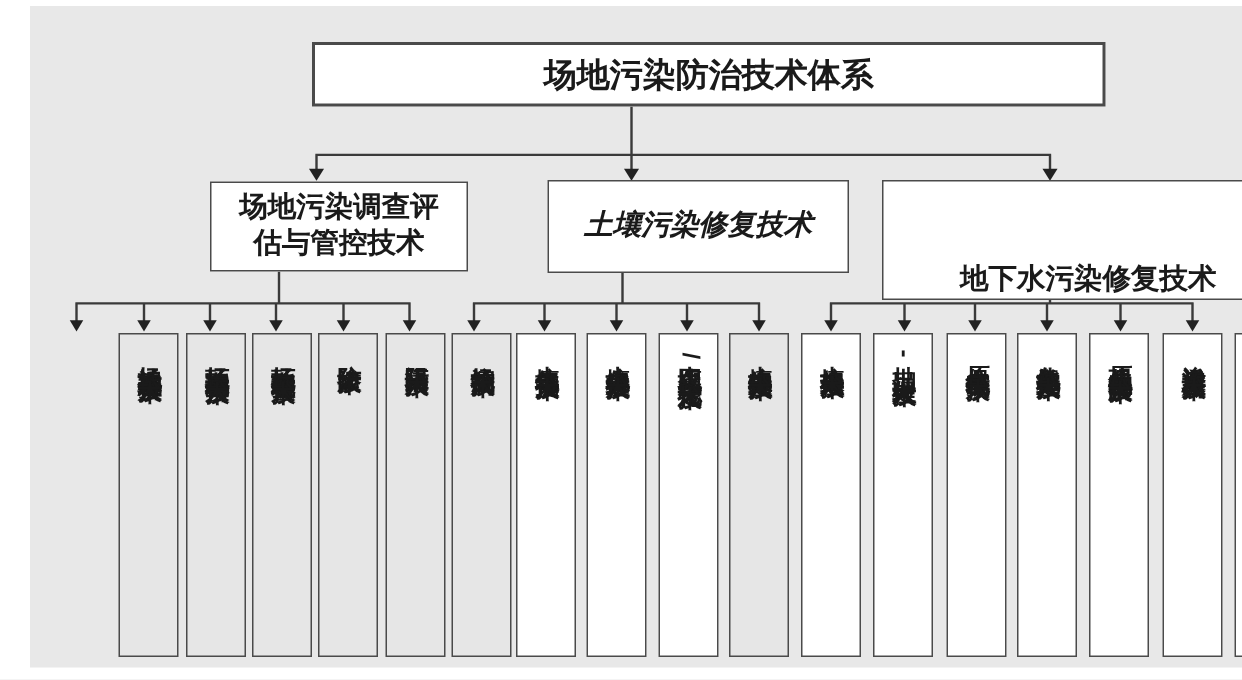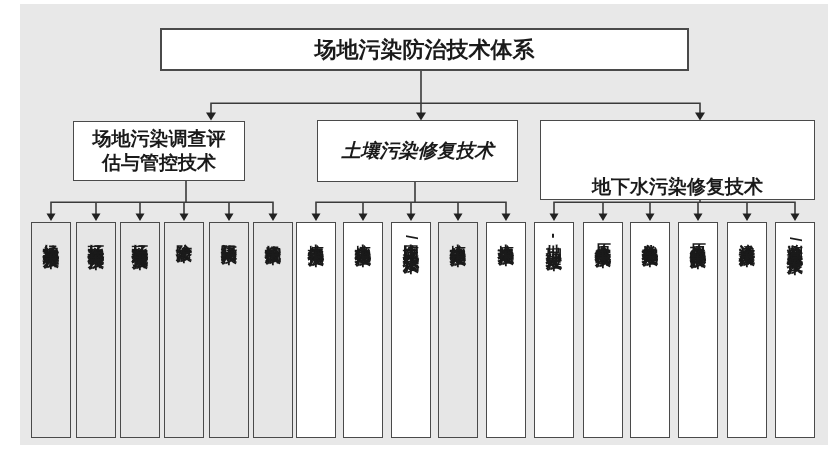--- a/index.html
+++ b/index.html
@@ -10,25 +10,25 @@
     color:#1a1a1a;
   }
   .canvas-panel{
     position:absolute;left:20px;top:4px;width:808px;height:441px;
     background:#e8e8e8;
   }
   .box{
     position:absolute;box-sizing:border-box;
     background:#ffffff;border:1.5px solid #4a4a4a;
     display:flex;align-items:center;justify-content:center;
-    text-align:center;font-weight:700;line-height:1.25;
+    text-align:center;font-weight:700;line-height:1.25;margin-left:48px;
   }
   .root-box{left:160px;top:28px;width:529px;height:43px;font-size:22px;border-width:2px;}
   .branch-box{font-size:19px;}
-  .branch-1{left:73px;top:121px;width:172px;height:60px;}
+  .branch-1{left:92px;top:121px;width:172px;height:60px;}
   .branch-1 .wrap-label{width:150px;}
   .branch-2{left:317px;top:120px;width:201px;height:62px;font-style:italic;}
   .branch-3{left:540px;top:120px;width:275px;height:80px;align-items:flex-end;}
   .leaf{
     top:222px;height:216px;width:40px;
     align-items:flex-start;padding-top:8px;
   }
   .leaf.shaded{background:#e6e6e6;}
   .vtext{
     writing-mode:vertical-rl;text-orientation:mixed;

